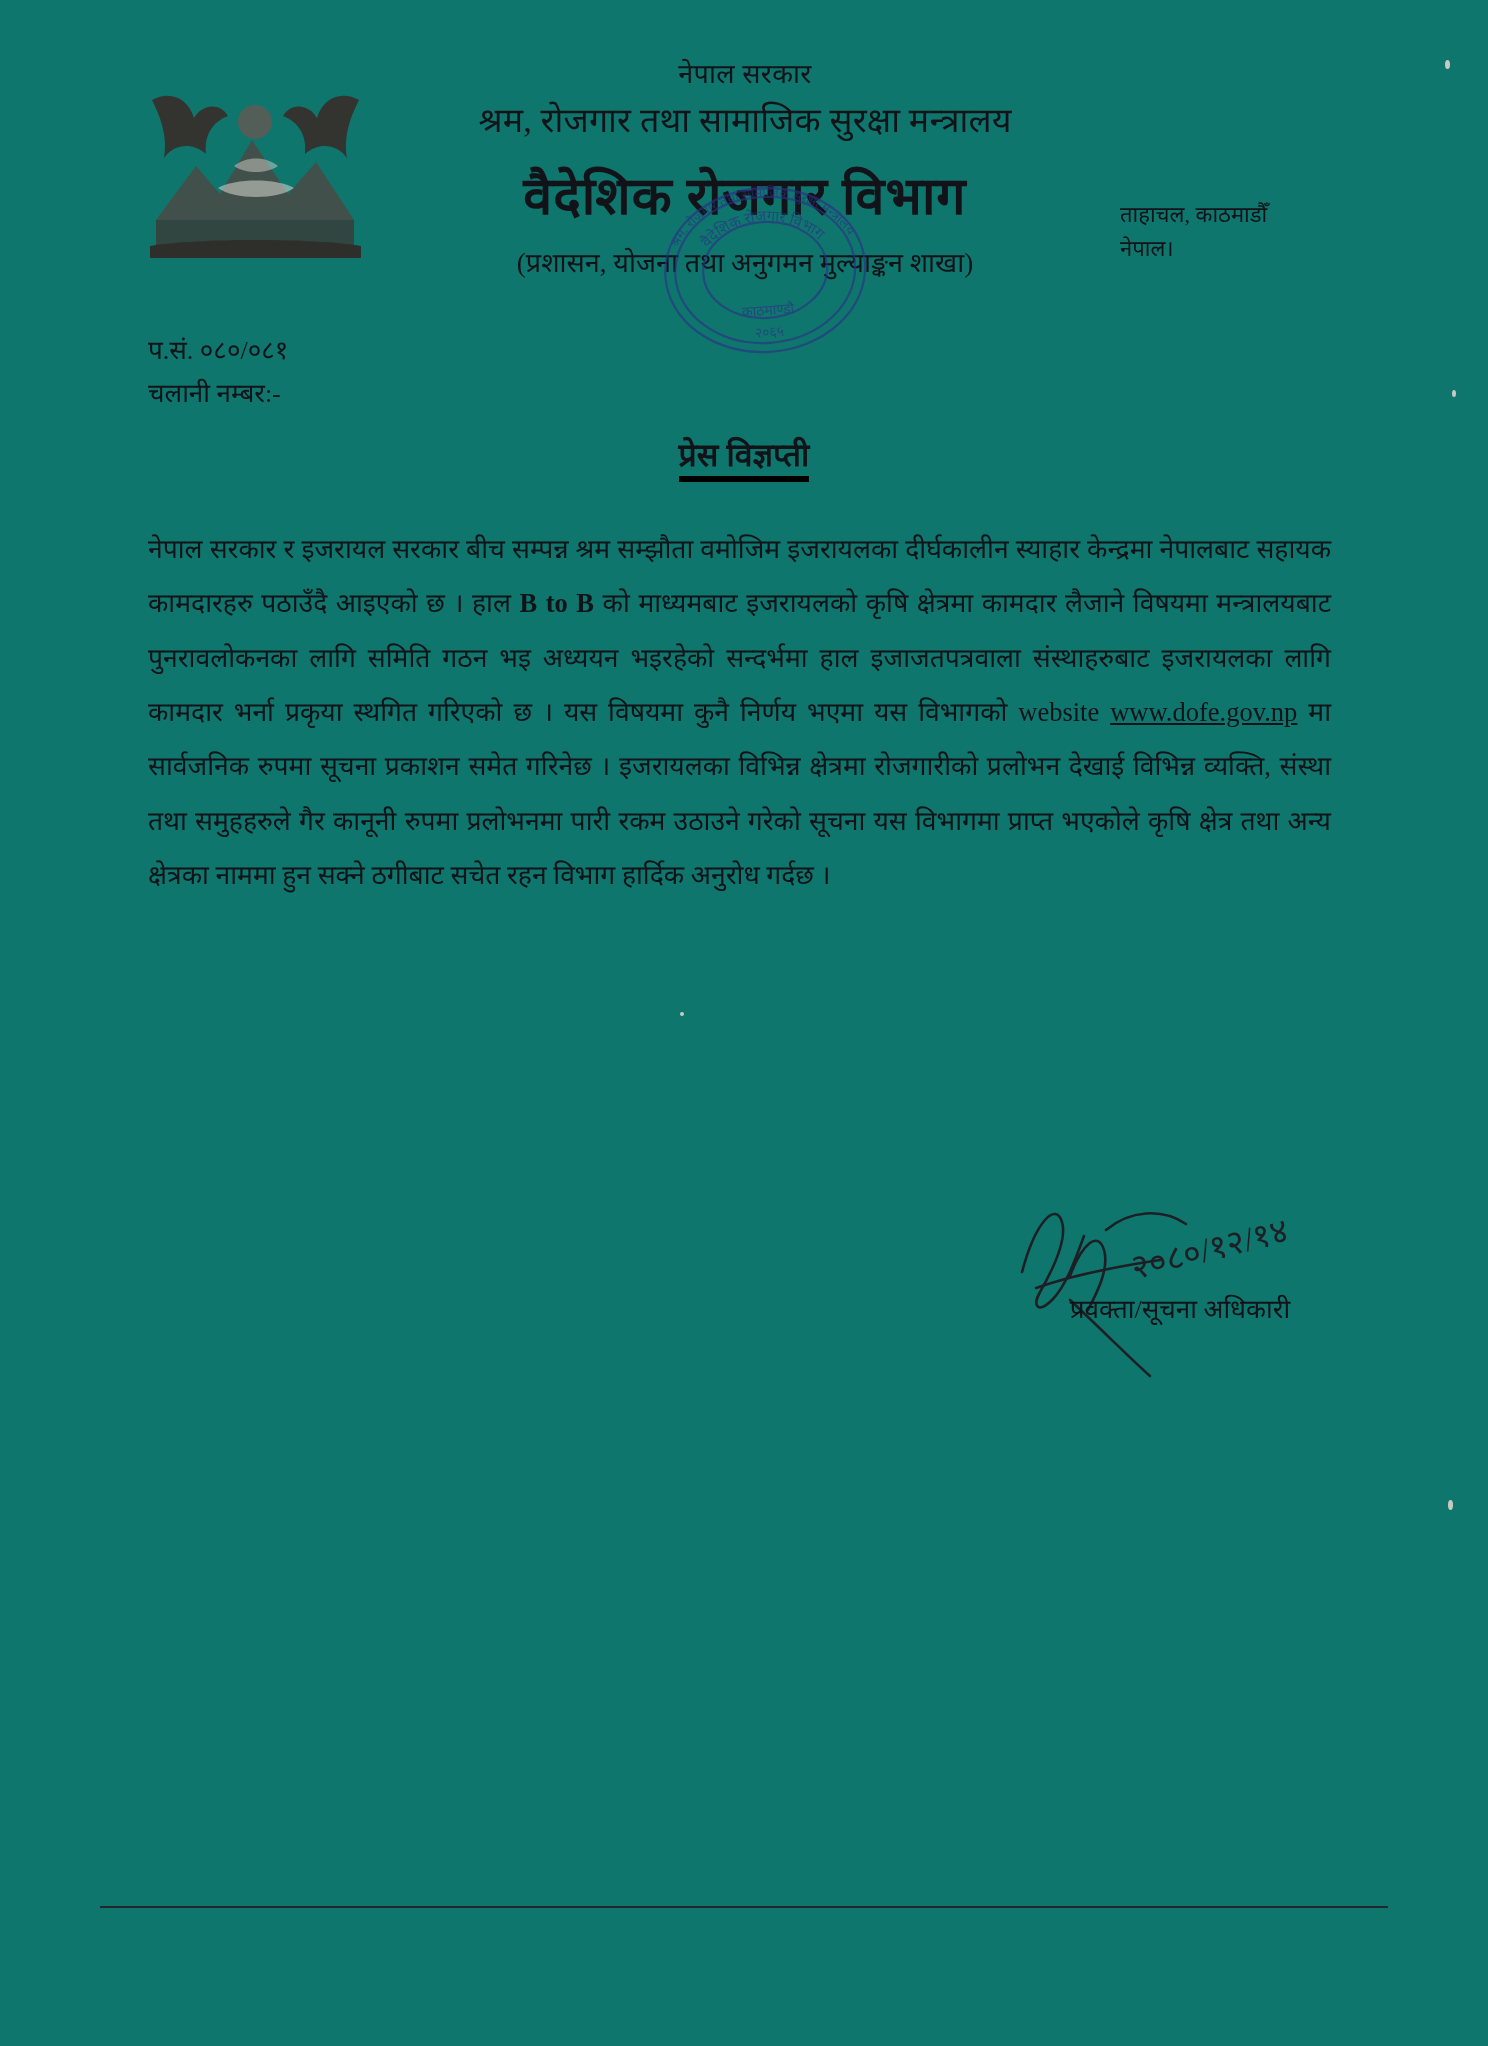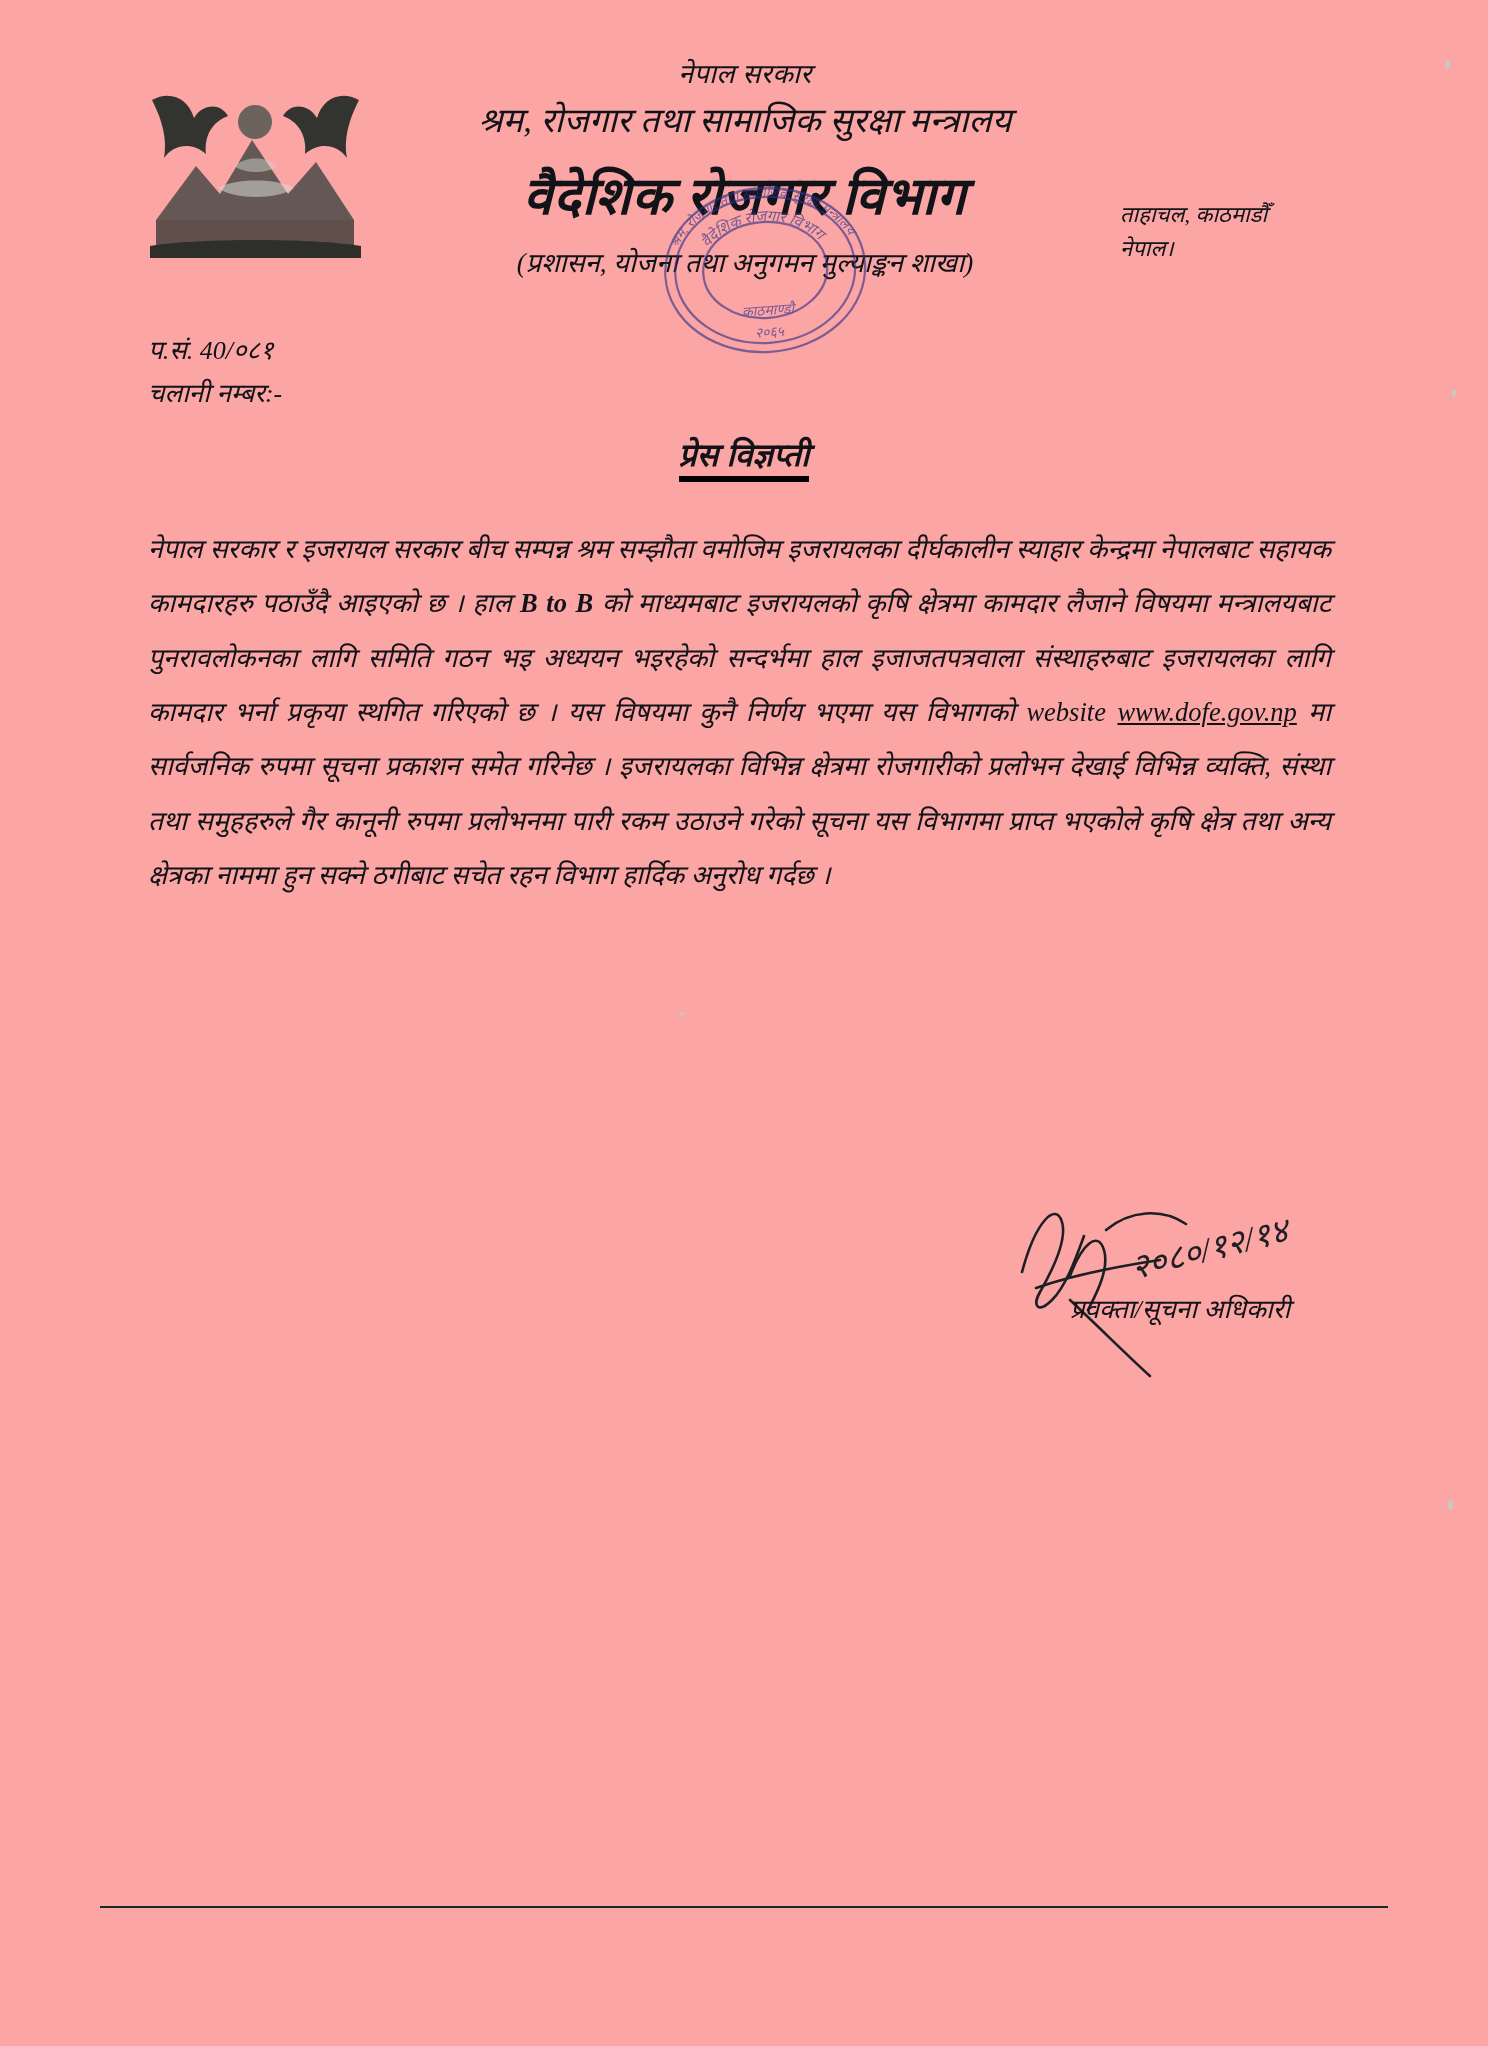--- a/index.html
+++ b/index.html
@@ -12,22 +12,21 @@
     height: 2046px;
     position: relative;
     font-family: "Liberation Serif", "DejaVu Serif", serif;
     color: #111318;
     overflow: hidden;
   }
 
   .page {
     position: absolute;
     inset: 0;
-    background: #fca5a5;
-    font-style: italic;
+    background: #0f766e;
   }
 
   
   .header {
     position: absolute;
     top: 48px;
     left: 0;
     right: 0;
     height: 300px;
   }
@@ -239,21 +238,21 @@
         <text font-size="15">
           <textPath href="#arcInner" startOffset="50%" text-anchor="middle">वैदेशिक रोजगार विभाग</textPath>
         </text>
         <text x="125" y="140" font-size="14" text-anchor="middle">काठमाण्डौ</text>
         <text x="125" y="162" font-size="14" text-anchor="middle">२०६५</text>
       </g>
     </svg>
   </div>
 
   <div class="refblock">
-    <div>प.सं. 40/०८१</div>
+    <div>प.सं. ०८०/०८१</div>
     <div>चलानी नम्बर:-</div>
   </div>
 
   <div class="doc-title">
     <span>प्रेस विज्ञप्ती</span>
   </div>
 
   <div class="body-text">
     <p><span>नेपाल सरकार र इजरायल सरकार बीच सम्पन्न श्रम सम्झौता वमोजिम इजरायलका दीर्घकालीन स्याहार केन्द्रमा नेपालबाट सहायक कामदारहरु पठाउँदै आइएको छ । हाल </span><span class="bold">B to B</span><span> को माध्यमबाट इजरायलको कृषि क्षेत्रमा कामदार लैजाने विषयमा मन्त्रालयबाट पुनरावलोकनका लागि समिति गठन भइ अध्ययन भइरहेको सन्दर्भमा हाल इजाजतपत्रवाला संस्थाहरुबाट इजरायलका लागि कामदार भर्ना प्रकृया स्थगित गरिएको छ । यस विषयमा कुनै निर्णय भएमा यस विभागको website </span><span class="web">www.dofe.gov.np</span><span> मा सार्वजनिक रुपमा सूचना प्रकाशन समेत गरिनेछ । इजरायलका विभिन्न क्षेत्रमा रोजगारीको प्रलोभन देखाई विभिन्न व्यक्ति, संस्था तथा समुहहरुले गैर कानूनी रुपमा प्रलोभनमा पारी रकम उठाउने गरेको सूचना यस विभागमा प्राप्त भएकोले कृषि क्षेत्र तथा अन्य क्षेत्रका नाममा हुन सक्ने ठगीबाट सचेत रहन विभाग हार्दिक  अनुरोध गर्दछ ।</span></p>
   </div>

